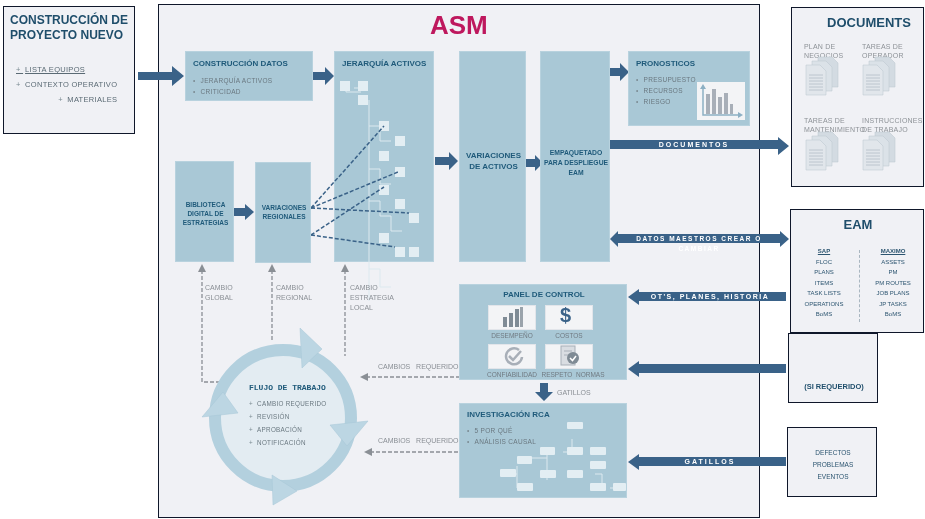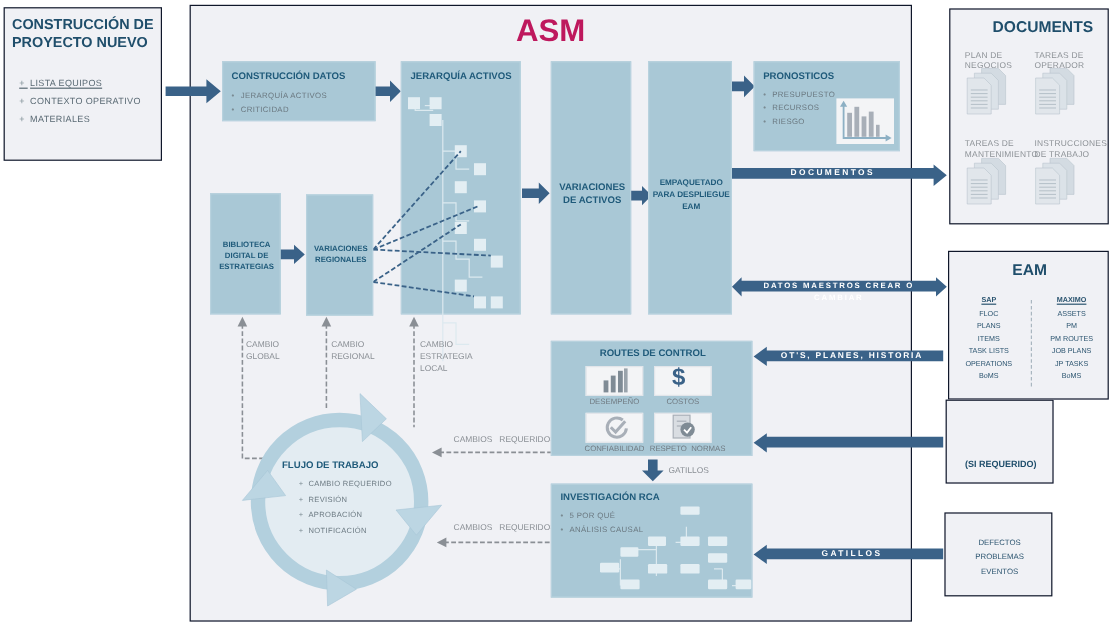--- a/index.html
+++ b/index.html
@@ -24,21 +24,21 @@
 <body>
 
 <div class="panel" style="left:3px;top:6px;width:132px;height:128px;">
   <div class="abs title-bold" style="left:6px;top:6px;font-size:12px;line-height:15px;color:#1f4e6b;">
     <div>CONSTRUCCIÓN DE</div>
     <div>PROYECTO NUEVO</div>
   </div>
   <ul class="bullets plus abs" style="left:12px;top:58px;">
     <li style="font-size:7.5px;margin-bottom:6px;color:#5a6a74;text-decoration:underline;">LISTA EQUIPOS</li>
     <li style="font-size:7.5px;margin-bottom:6px;color:#5a6a74;">CONTEXTO OPERATIVO</li>
-    <li style="font-size:7.5px;margin-bottom:6px;color:#5a6a74;">MATERIALES</li>
+    <li style="font-size:7.5px;margin-bottom:6px;color:#5a6a74;text-align:right;">MATERIALES</li>
   </ul>
 </div>
 
 <div class="panel" style="left:158px;top:4px;width:602px;height:514px;"></div>
 <div class="abs" style="left:430px;top:10px;font-size:26px;font-weight:bold;color:#be185d;">ASM</div>
 
 <svg style="left:138px;top:66px;" width="48" height="20">
   <polygon points="0,6 34,6 34,0 46,10 34,20 34,14 0,14" fill="#3a6288"></polygon>
 </svg>
 
@@ -200,30 +200,30 @@
 <svg style="left:200px;top:325px;" width="170" height="190">
   <circle cx="83" cy="93" r="66" fill="#e3ecf2"></circle>
   <circle cx="83" cy="93" r="68" fill="none" stroke="#b3d0de" stroke-width="12"></circle>
   <g fill="#bcd6e3" stroke="#a7c6d6" stroke-width="0.5">
     <polygon points="100,3 122,24 102,43"></polygon>
     <polygon points="168,96 147,121 130,100"></polygon>
     <polygon points="97,166 73,180 72,150"></polygon>
     <polygon points="2,92 23,67 38,88"></polygon>
   </g>
 </svg>
-<div class="abs title-bold" style="left:235px;top:383px;font-size:8px;">FLUJO DE TRABAJO</div>
+<div class="abs title-bold" style="left:249px;top:383px;font-size:8px;font-family:Liberation Mono, monospace;">FLUJO DE TRABAJO</div>
 <ul class="bullets plus abs" style="left:249px;top:400px;">
   <li style="font-size:6.3px;margin-bottom:6px;">CAMBIO REQUERIDO</li>
   <li style="font-size:6.3px;margin-bottom:6px;">REVISIÓN</li>
   <li style="font-size:6.3px;margin-bottom:6px;">APROBACIÓN</li>
   <li style="font-size:6.3px;margin-bottom:6px;">NOTIFICACIÓN</li>
 </ul>
 
 <div class="box" style="left:459px;top:284px;width:168px;height:96px;">
-  <div class="abs title-bold" style="left:0;width:168px;top:5px;font-size:8px;text-align:center;">ROUTES DE CONTROL</div>
+  <div class="abs title-bold" style="left:0;width:168px;top:5px;font-size:8px;text-align:center;">PANEL DE CONTROL</div>
   <div class="ctrl-tile" style="left:28px;top:20px;width:48px;height:25px;"></div>
   <div class="ctrl-tile" style="left:85px;top:20px;width:48px;height:25px;"></div>
   <div class="ctrl-tile" style="left:28px;top:59px;width:48px;height:25px;"></div>
   <div class="ctrl-tile" style="left:85px;top:59px;width:48px;height:25px;"></div>
   <svg style="left:42px;top:22px;" width="22" height="20">
     <rect x="1" y="10" width="4" height="10" fill="#7f8b95"></rect>
     <rect x="7" y="6" width="4" height="14" fill="#7f8b95"></rect>
     <rect x="13" y="2" width="4" height="18" fill="#7f8b95"></rect>
     <rect x="18" y="0" width="3" height="20" fill="#9aa3ab"></rect>
   </svg>

